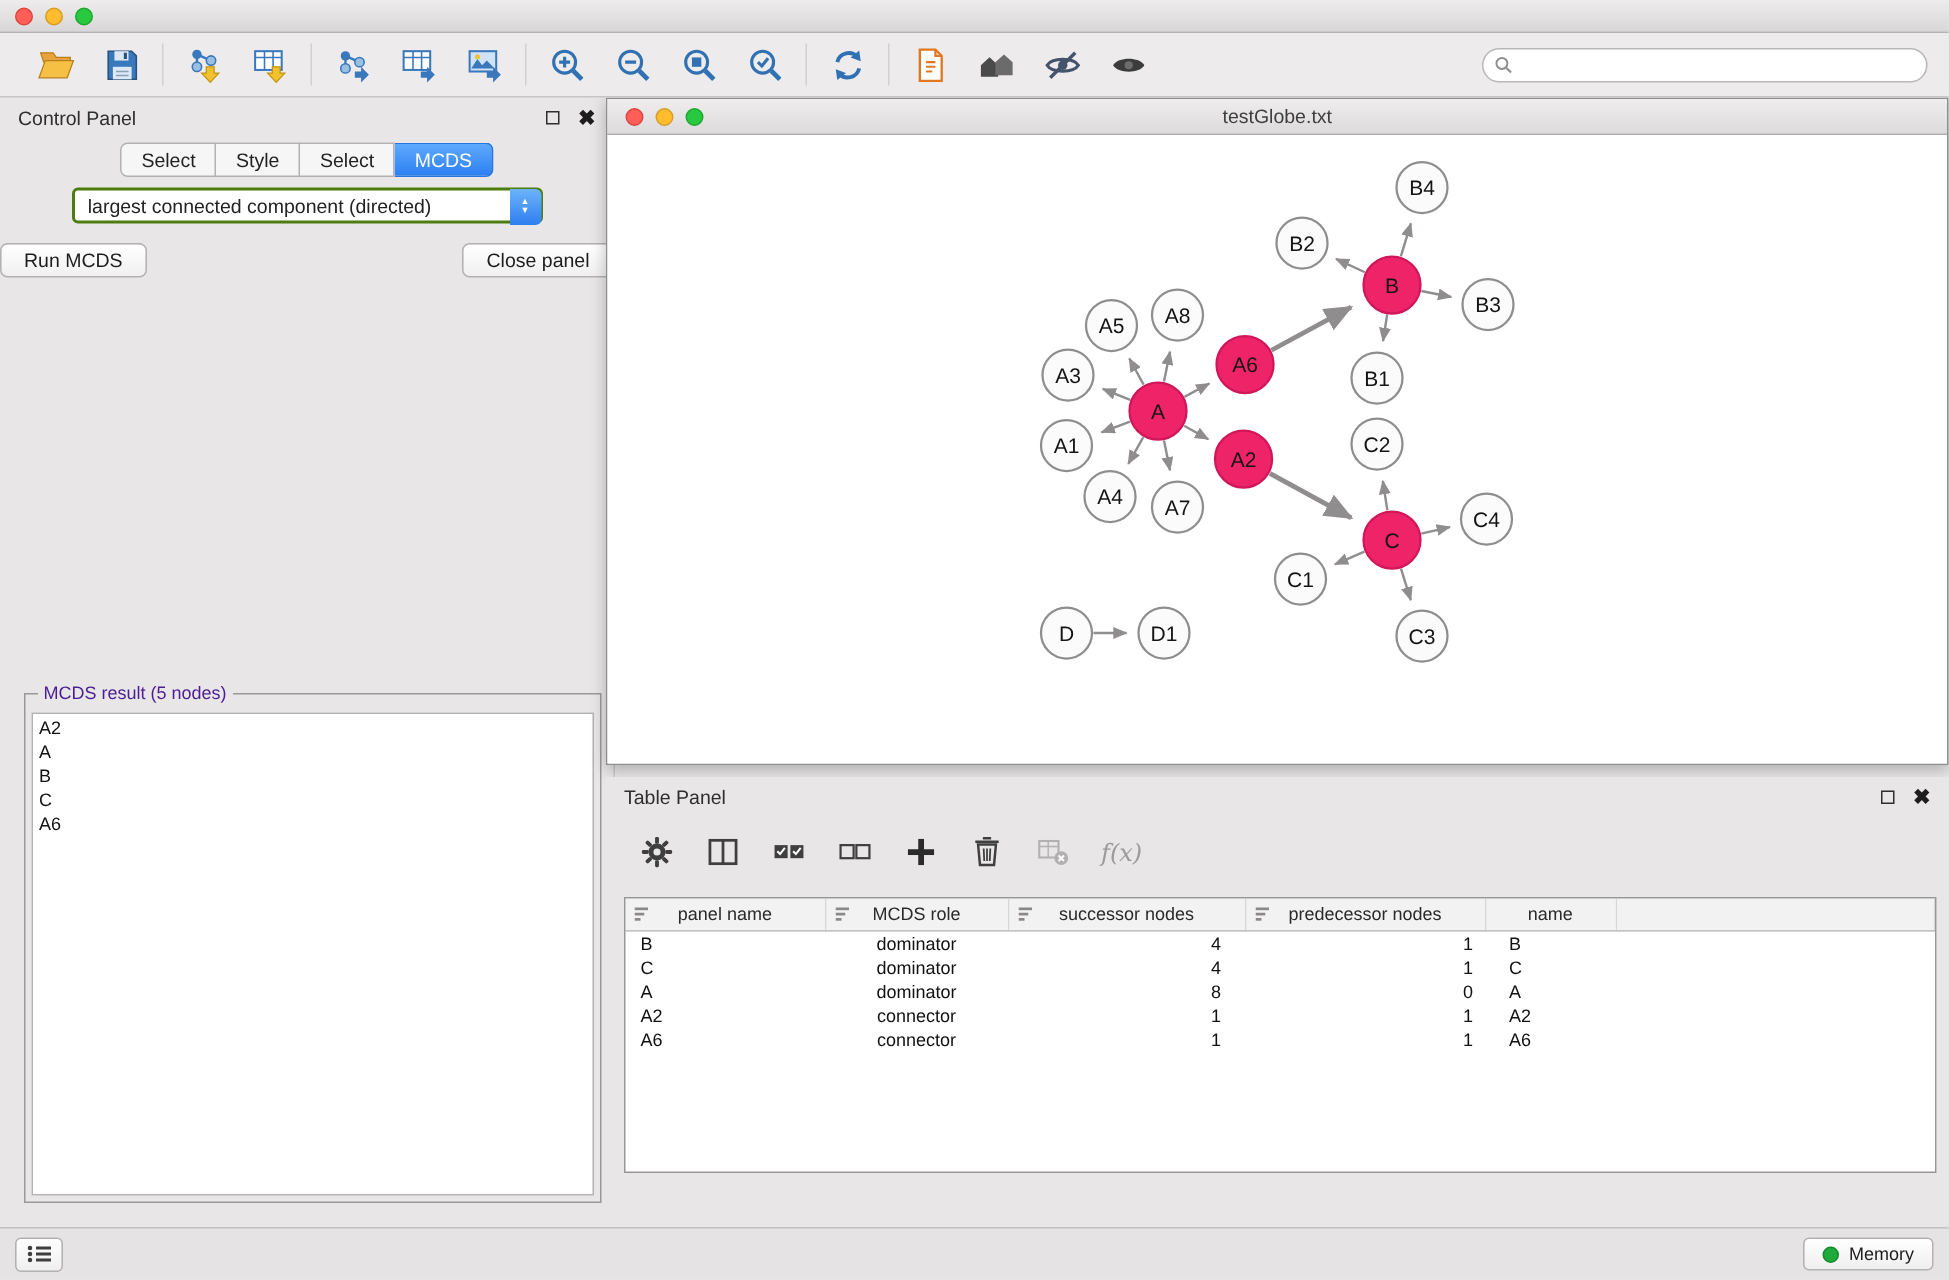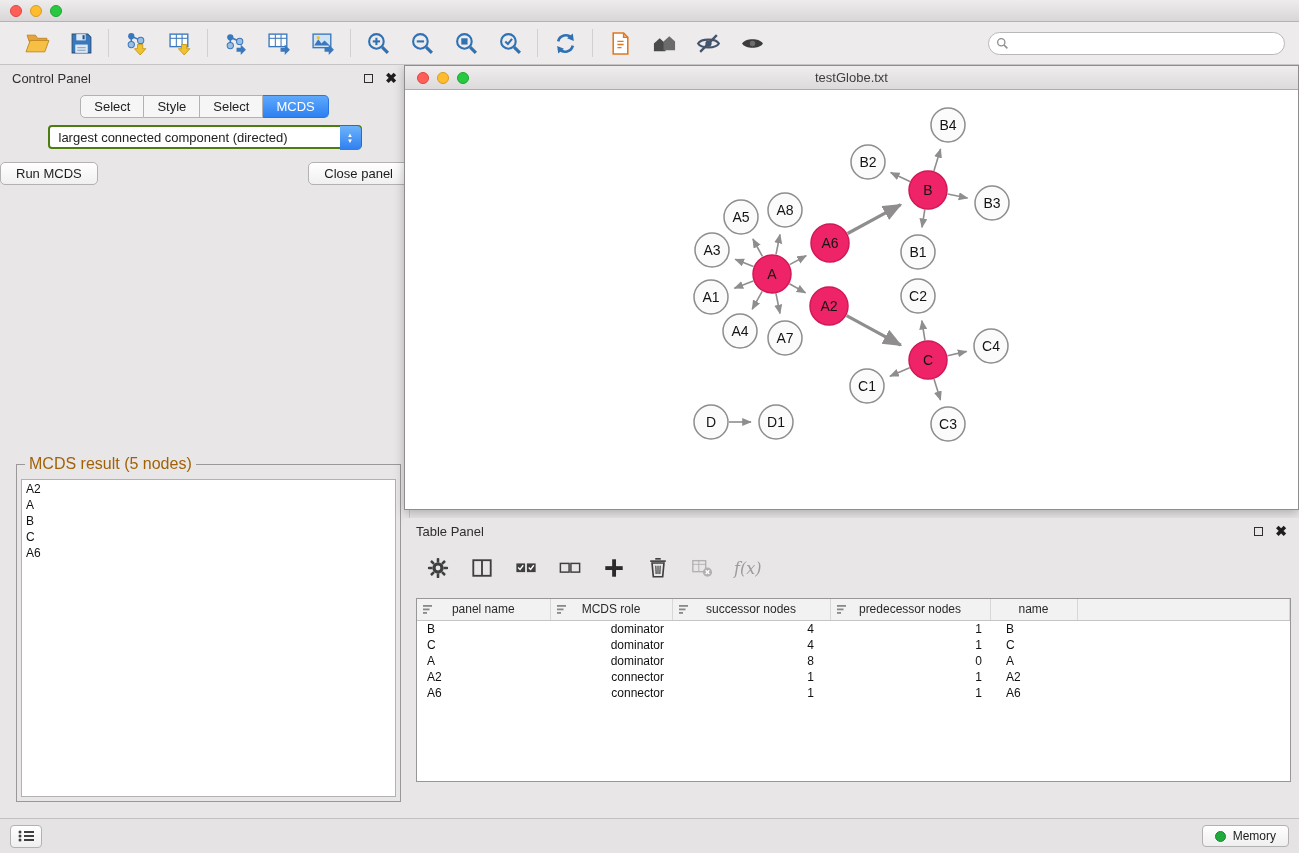--- a/index.html
+++ b/index.html
@@ -35,21 +35,21 @@
   .seg-btn{padding:3px 13px;background:#f7f6f6;border:1px solid #b3b1b1;border-left:none;font-size:13px;color:#222;cursor:pointer;font-family:"Liberation Sans",sans-serif;}
   .seg-btn:first-child{border-left:1px solid #b3b1b1;border-radius:5px 0 0 5px;}
   .seg-btn:last-child{border-radius:0 5px 5px 0;}
   .seg-btn.active{background:linear-gradient(#5fa9fd,#2c80f1);border-color:#2a76dd;color:#fff;}
   .opt-label{text-align:center;margin-top:24px;font-size:13px;color:#1d1d1d;}
   .dropdown{margin:7px auto 0;width:314px;height:24px;background:#fff;border:2px solid #4d7c0f;border-radius:4px;position:relative;display:flex;align-items:center;padding-left:9px;font-size:13px;cursor:pointer;}
   .dropdown .stepper{position:absolute;right:-1px;top:-1px;width:21px;height:24px;background:linear-gradient(#6db3fb,#2e7ef0);border-radius:0 4px 4px 0;color:#fff;display:flex;flex-direction:column;align-items:center;justify-content:center;font-size:6px;line-height:6px;}
   .btn-row{display:flex;justify-content:space-between;gap:28px;margin-top:13px;}
   .push-btn{padding:3px 15px;background:linear-gradient(#ffffff,#f1f0f0);border:1px solid #b3b1b1;border-radius:5px;font-size:13px;cursor:pointer;font-family:"Liberation Sans",sans-serif;color:#1d1d1d;}
   .result-fieldset{position:absolute;left:16px;right:8px;top:390px;bottom:16px;border:1px solid #9a9898;padding:6px 4px 4px 4px;}
-  .result-fieldset legend{font-size:16px;padding:0 4px;margin-left:4px;color:#a16207;}
+  .result-fieldset legend{font-size:12px;padding:0 4px;margin-left:4px;color:#4c1d95;}
   .result-list{width:100%;height:100%;background:#fff;border:1px solid #b3b1b1;overflow:auto;padding:1px 4px;}
   .result-item{font-size:12px;line-height:16px;color:#111;}
 
   
   .network-window{position:absolute;left:404px;top:65px;width:895px;height:445px;background:#fff;border:1px solid #8f8d8d;box-shadow:0 3px 10px rgba(0,0,0,0.25);}
   .nw-titlebar{height:24px;background:linear-gradient(#efeded,#dcdada);border-bottom:1px solid #aeacac;position:relative;}
   .nw-traffic{position:absolute;left:12px;top:6px;display:flex;gap:8px;}
   .nw-title{position:absolute;left:0;right:0;top:4px;text-align:center;font-size:13px;color:#3e3e3e;}
   .nw-canvas{position:relative;width:100%;height:419px;background:#fff;overflow:hidden;}
   .nw-canvas svg{display:block;}
@@ -59,21 +59,21 @@
   .tp-toolbar{position:absolute;left:6px;top:28px;height:44px;display:flex;align-items:center;gap:20px;padding-left:16px;}
   .tp-ic{width:24px;height:24px;display:flex;align-items:center;justify-content:center;cursor:pointer;background:transparent;border:none;}
   .tp-ic svg{width:22px;height:22px;}
   .fx-label{font-family:"DejaVu Serif",serif;font-style:italic;font-size:16px;color:#9c9a9a;cursor:default;}
   .tp-table-box{position:absolute;left:12px;right:8px;top:80px;bottom:36px;border:1px solid #989696;background:#fff;overflow:hidden;}
   table.node-table{width:100%;border-collapse:collapse;table-layout:fixed;}
   .node-table th{height:21px;background:#f3f2f2;border-bottom:1px solid #c6c4c4;border-right:1px solid #d8d6d6;font-weight:normal;font-size:12px;color:#2a2a2a;position:relative;text-align:center;}
   .node-table th .sort-ic{position:absolute;left:6px;top:5px;}
   .node-table td{font-size:12px;height:16px;line-height:16px;padding:0 8px;color:#111;white-space:nowrap;overflow:hidden;}
   .node-table td.c0{padding-left:10px;text-align:left;}
-  .node-table td.c1{text-align:right;}
+  .node-table td.c1{text-align:center;}
   .node-table td.c2{text-align:right;padding-right:16px;}
   .node-table td.c3{text-align:right;padding-right:8px;}
   .node-table td.c4{text-align:left;padding-left:16px;}
   .tp-tabs{position:absolute;left:0;right:0;bottom:9px;display:flex;justify-content:center;}
 
   
   .status-bar{position:absolute;left:0;top:818px;width:100%;height:35px;background:#e5e3e3;border-top:1px solid #c2c0c0;display:flex;align-items:center;padding:0 10px;}
   .list-btn{width:32px;height:23px;background:linear-gradient(#ffffff,#f0efef);border:1px solid #b3b1b1;border-radius:4px;display:flex;align-items:center;justify-content:center;cursor:pointer;}
   .memory-btn{margin-left:auto;display:flex;align-items:center;gap:7px;background:linear-gradient(#ffffff,#f0efef);border:1px solid #b3b1b1;border-radius:4px;padding:3px 12px;font-size:12px;color:#1d1d1d;cursor:pointer;font-family:"Liberation Sans",sans-serif;}
   .memory-dot{width:11px;height:11px;border-radius:50%;background:#1faa3c;border:1px solid #168a2e;}

